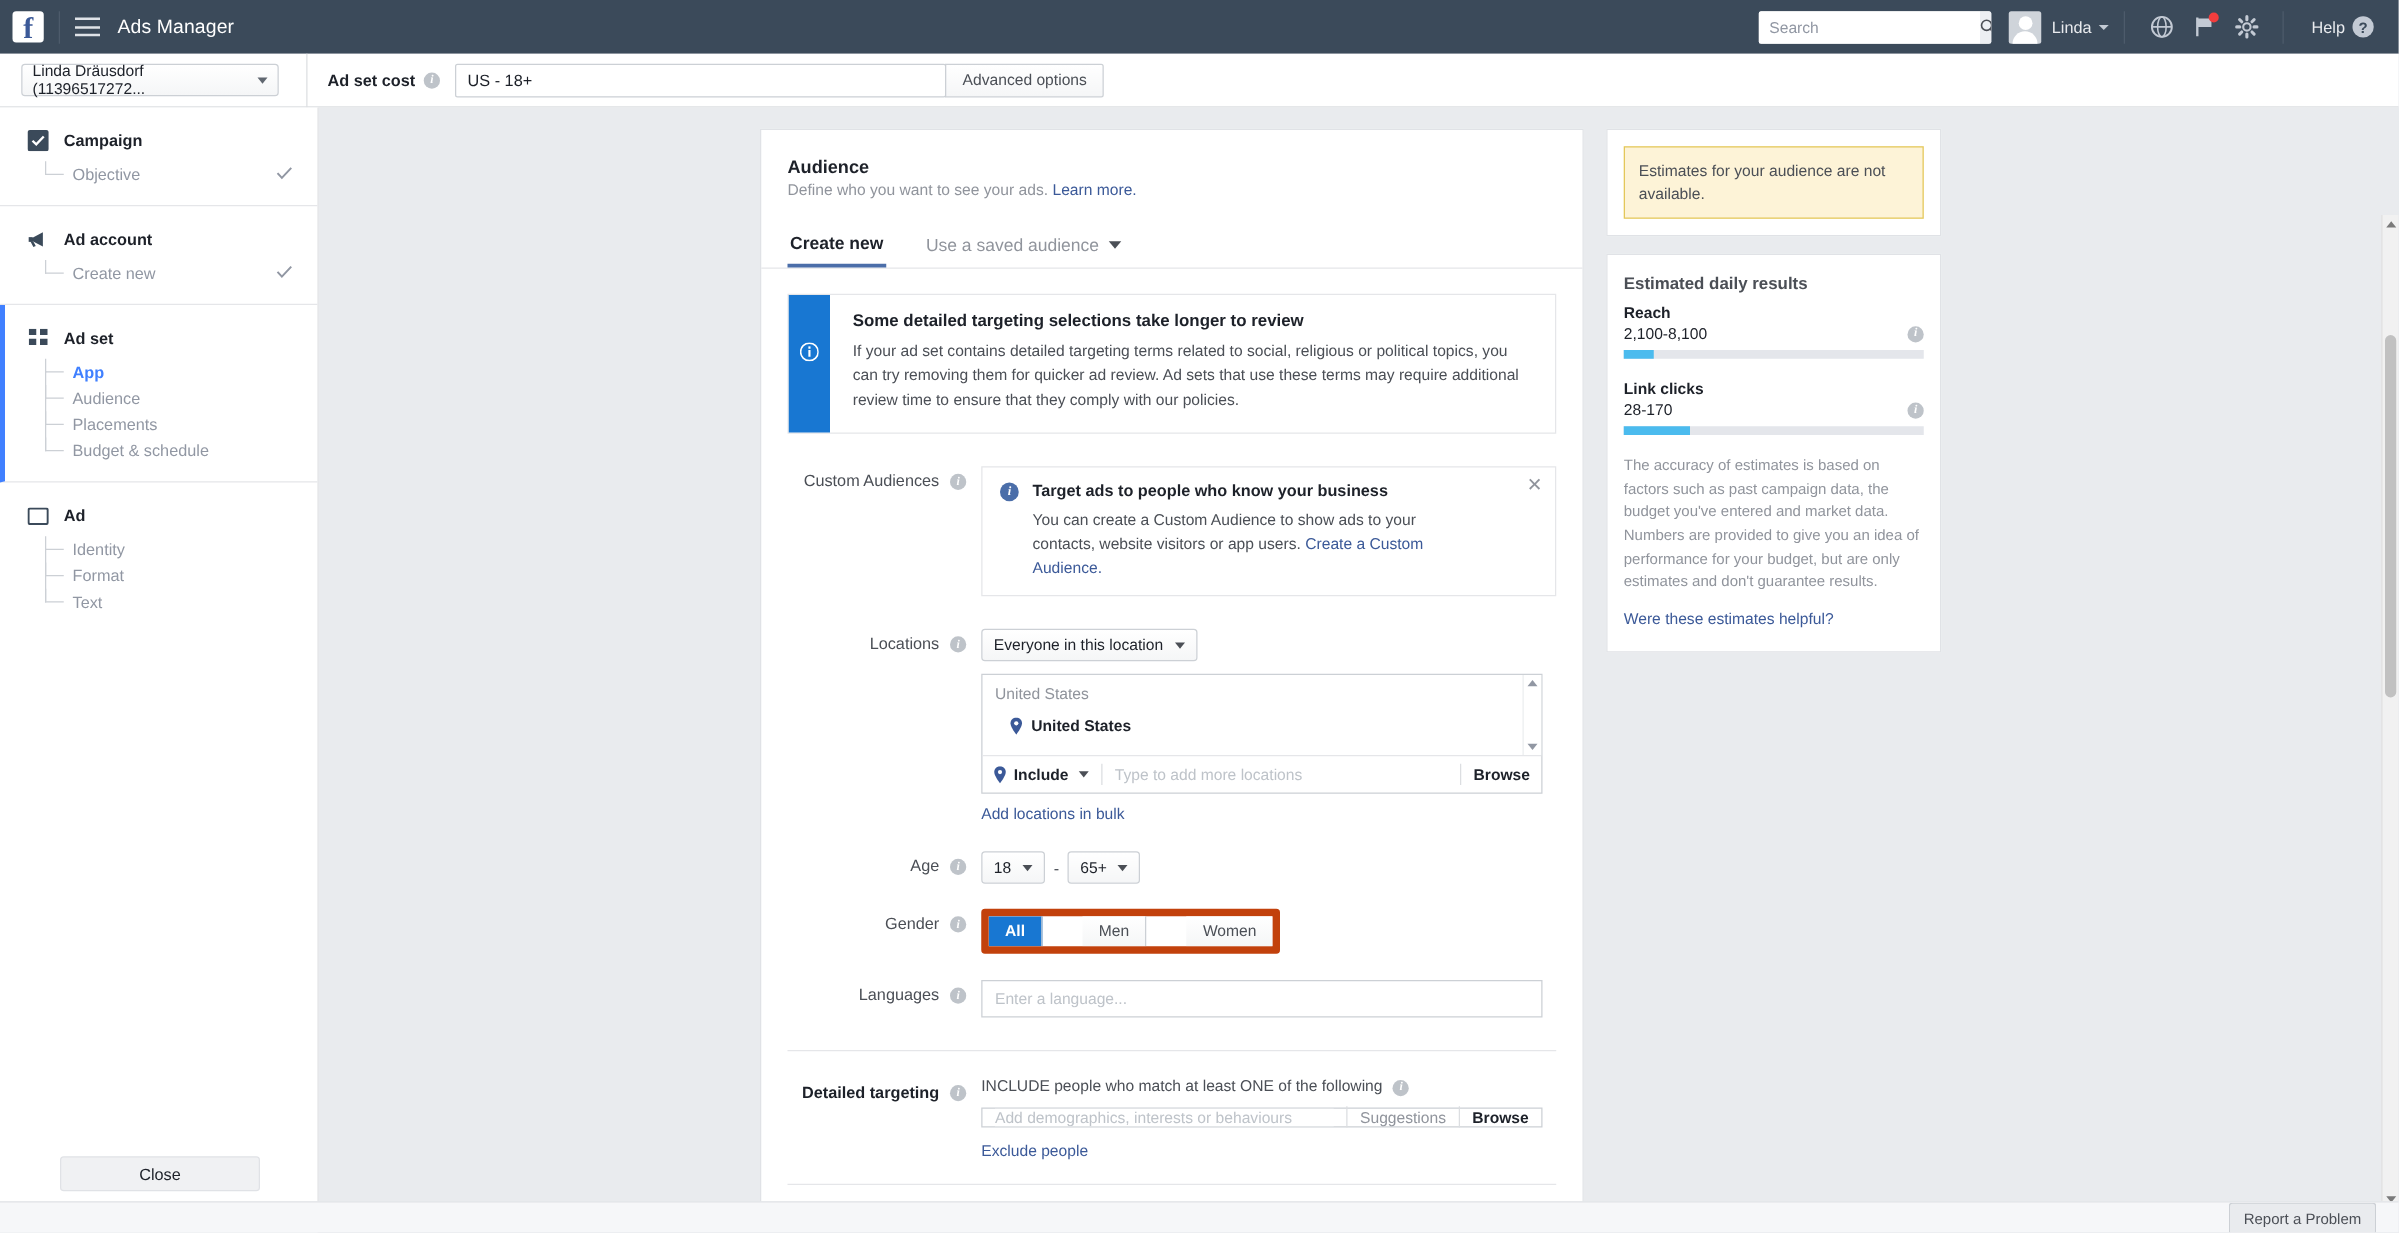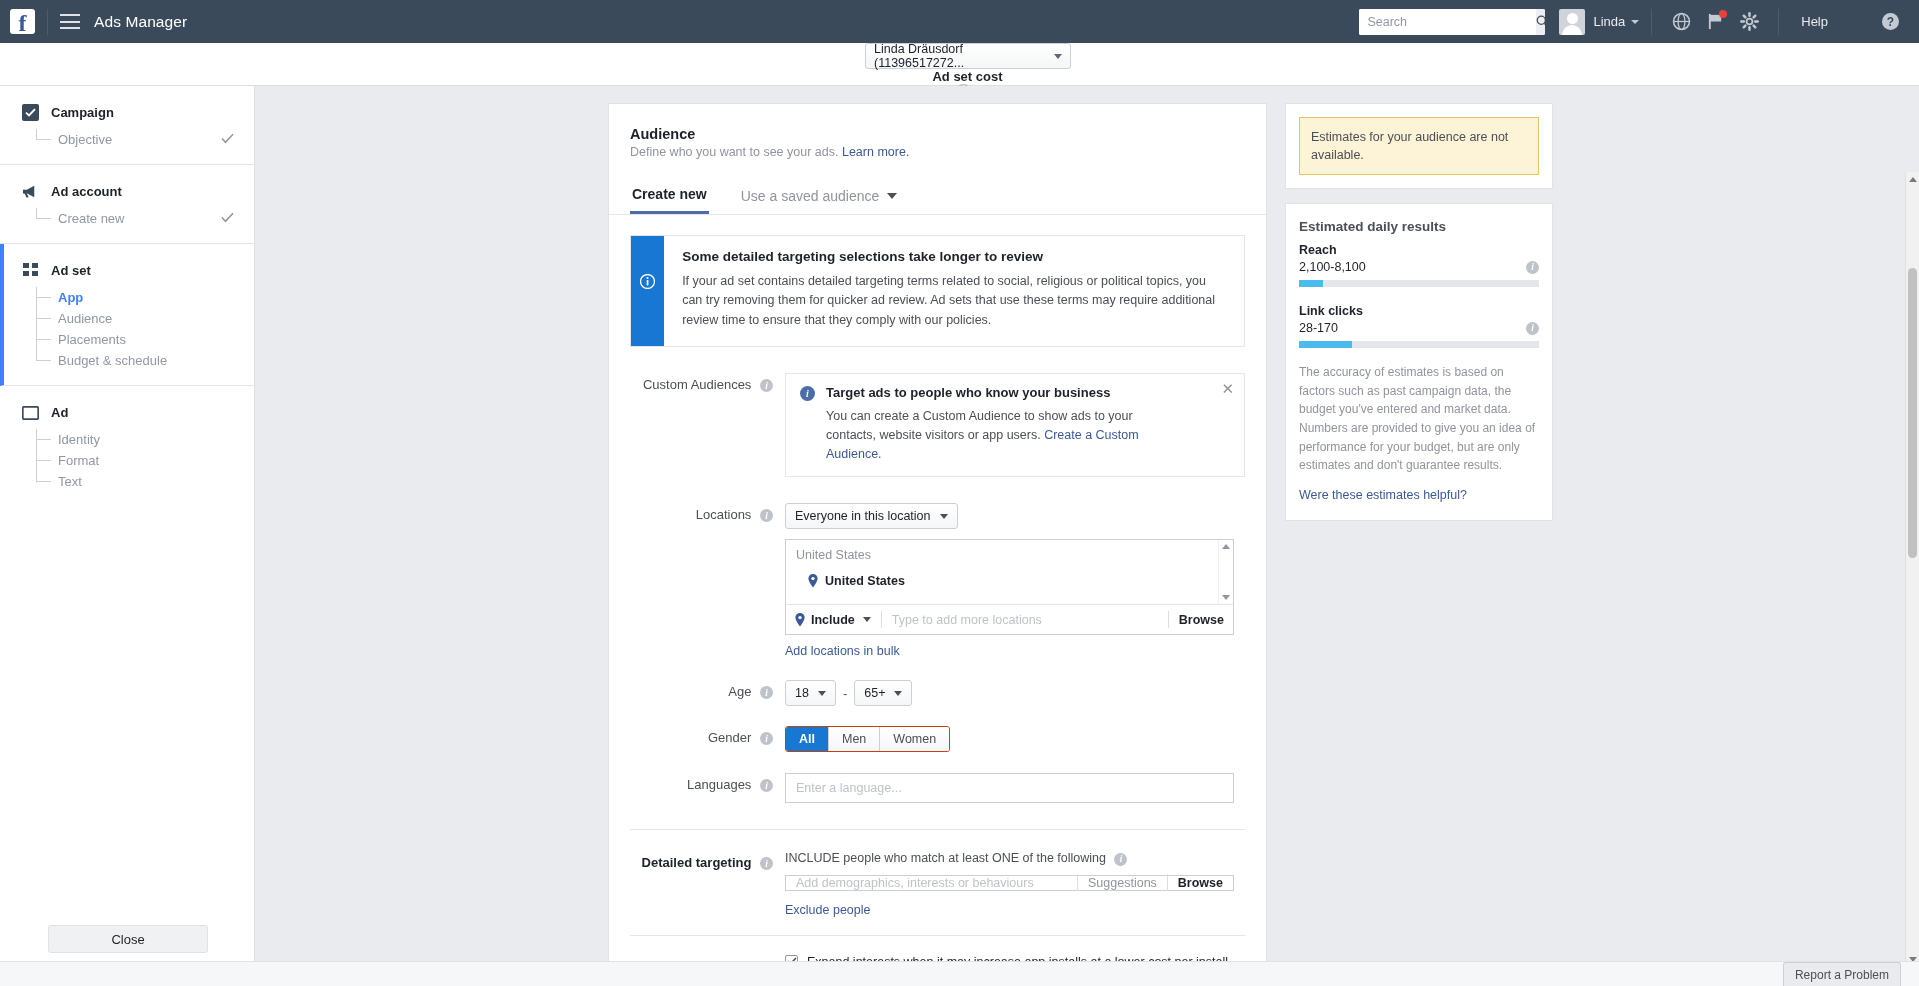--- a/index.html
+++ b/index.html
@@ -40,30 +40,30 @@
   .search-wrap input::placeholder { color: #9197a3; }
   .search-btn { width: 28px; background:#eceff3; display:flex; align-items:center; justify-content:center; cursor:pointer; }
   .user-chip { display: flex; align-items: center; margin-left: 14px; cursor: pointer; }
   .avatar { width: 26px; height: 26px; background: #cfd4da; border-radius: 2px; position: relative; overflow: hidden; }
   .avatar::before { content:""; position:absolute; width:11px; height:11px; border-radius:50%; background:#fff; left:7.5px; top:4px;}
   .avatar::after { content:""; position:absolute; width:20px; height:12px; border-radius:10px 10px 0 0; background:#fff; left:3px; top:16px;}
   .user-name { color: #e9ebee; font-size: 13px; margin-left: 8px; }
   .caret-d { width:0;height:0;border-left:4px solid transparent;border-right:4px solid transparent;border-top:4px solid #c3cad4; margin-left:6px;}
   .vsep { width:1px; height:26px; background:#4d5b6b; margin: 0 12px; }
   .ticon { width: 22px; height: 22px; margin: 0 6px; position: relative; cursor: pointer;
-           display:flex; align-items:center; justify-content:center; color:#c3cad4;gap:48px; }
+           display:flex; align-items:center; justify-content:center; color:#c3cad4; }
   .badge-dot { position:absolute; top:-1px; right:-1px; width:8px; height:8px; border-radius:50%; background:#f23d3d; }
   .help-label { color:#e9ebee; font-size:13px; margin-left:4px; }
   .help-q { width:17px;height:17px;border-radius:50%;background:#c3cad4;color:#3b4a5a;
             font-size:12px;font-weight:bold;display:flex;align-items:center;justify-content:center;margin-left:6px;}
 
   
   .secondbar {
     position: absolute; top: 43px; left: 0; right: 0; height: 43px; background: #fff;
-    border-bottom: 1px solid #dddfe2; display: flex; align-items: center; flex-direction: column;
+    border-bottom: 1px solid #dddfe2; display: flex; align-items: center;
   }
   .acct-select {
     margin-left: 17px; width: 206px; height: 26px; border:1px solid #ccd0d5; border-radius:3px;
     background: linear-gradient(#fff,#f5f6f7); display:flex; align-items:center; padding: 0 8px;
     font-size: 12.5px; color:#1d2129; cursor:pointer; justify-content: space-between;
   }
   .acct-select .caret-g { width:0;height:0;border-left:4px solid transparent;border-right:4px solid transparent;border-top:5px solid #606770;}
   .sb-divider { width:1px; height:43px; background:#dddfe2; margin-left: 22px; }
   .adset-label { font-size: 13px; font-weight: bold; color:#1d2129; margin-left: 16px; }
   .info-i {
@@ -166,21 +166,21 @@
   .loc-type { flex:1; border:0; outline:none; font-size:12.5px; color:#1d2129; font-family:"Liberation Sans",sans-serif; }
   .loc-type::placeholder { color:#bec3c9; }
   .browse-lnk { font-size:12.5px; color:#1d2129; font-weight:bold; cursor:pointer; }
   .bulk-lnk { display:inline-block; font-size:12.5px; color:#3b5998; margin-top:9px; cursor:pointer; }
 
   .pin { width:10px; height:14px; flex-shrink:0; }
 
   .age-row { display:flex; align-items:center; }
   .age-dash { margin: 0 7px; color:#4b4f56; font-size:13px; }
 
-  .seg { display:inline-flex; border:1px solid #c2410c; border-radius:3px; overflow:hidden; }
+  .seg { display:inline-flex; border:6px solid #c2410c; border-radius:3px; overflow:hidden;gap:32px; }
   .seg div { height:24px; padding: 0 13px; display:flex; align-items:center; font-size:12.5px; color:#4b4f56;
              background: linear-gradient(#fff,#f5f6f7); border-right:1px solid #ccd0d5; cursor:pointer; }
   .seg div:last-child { border-right:0; }
   .seg div.on { background:#1877d2; color:#fff; font-weight:bold; }
 
   .lang-input { width: 449px; height: 30px; border:1px solid #ccd0d5; background:#fff; padding: 0 10px;
                 font-size:12.5px; outline:none; color:#1d2129; font-family:"Liberation Sans",sans-serif;}
   .lang-input::placeholder { color:#bec3c9; }
 
   .dt-head { font-size:12.5px; color:#4b4f56; margin-bottom: 9px; }

